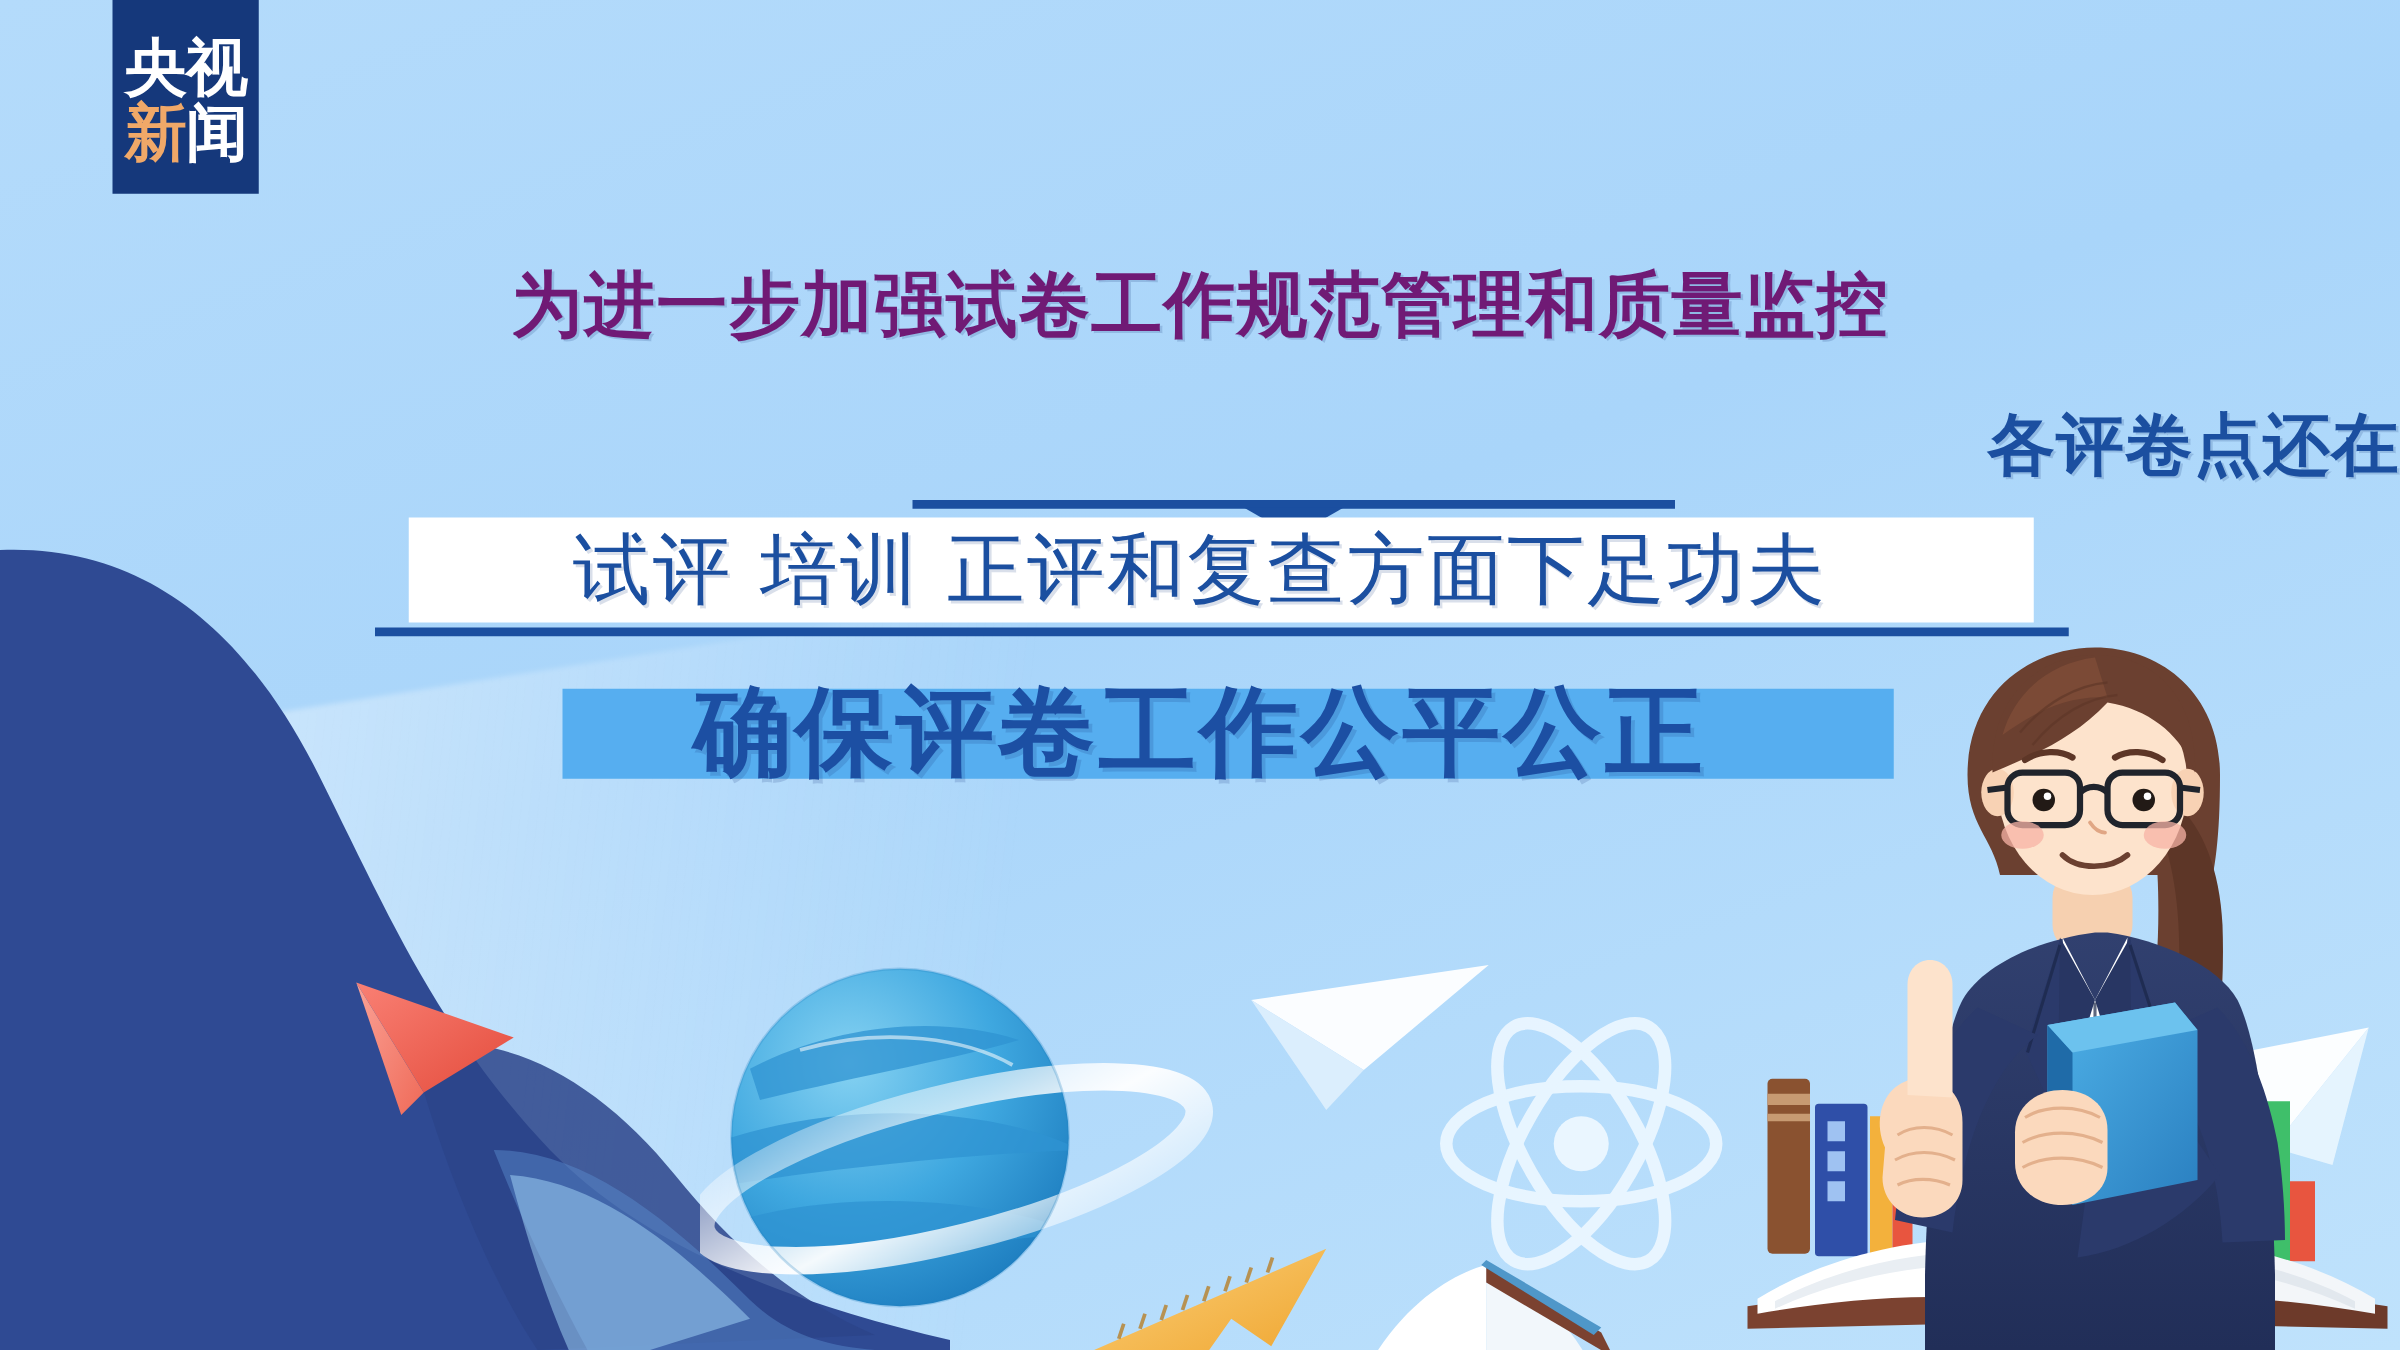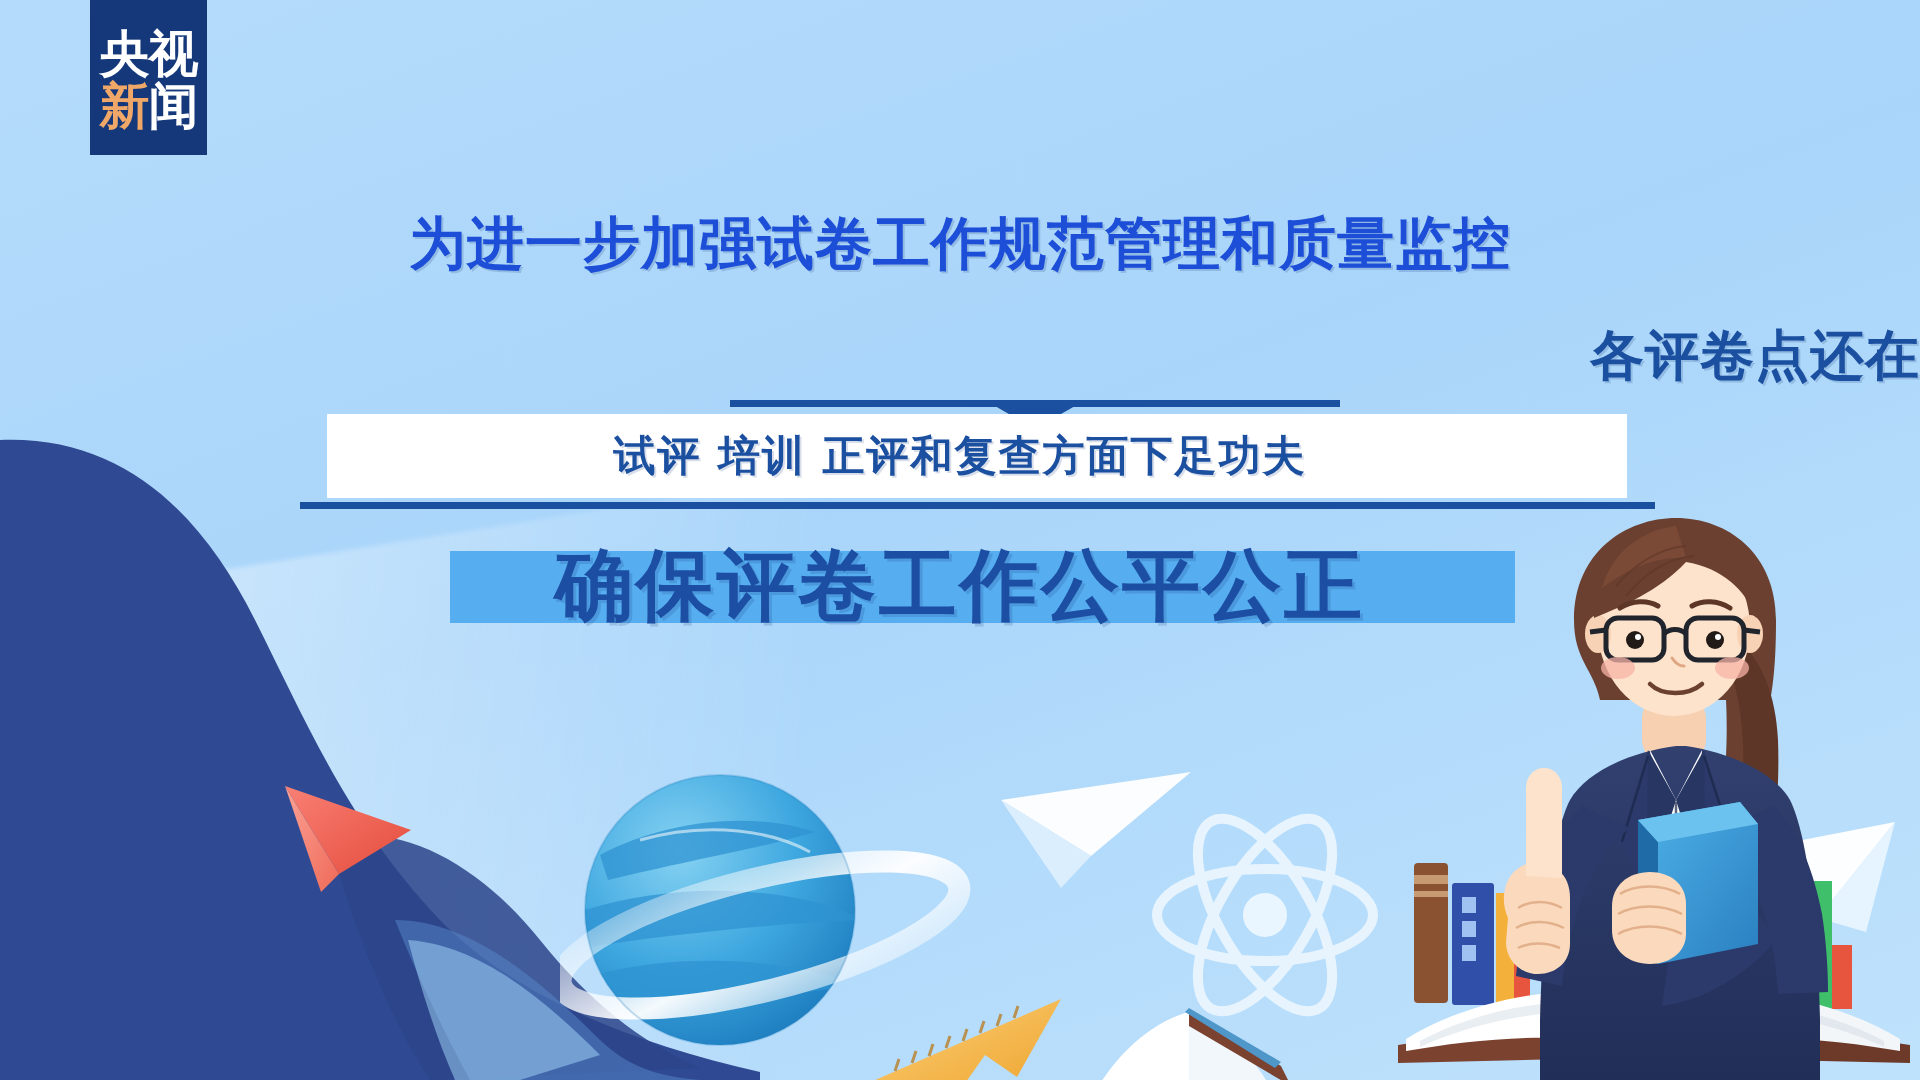--- a/index.html
+++ b/index.html
@@ -60,21 +60,21 @@
   }
   .lg-white{ color:#ffffff; }
   .lg-orange{ color:#f0a868; }
 
   
   #headline{ position:absolute; left:0; top:0; width:1920px; }
 
   .line1{
     position:absolute; left:0; right:0; top:206px;
     text-align:center;
-    color:#1d4ed8; font-weight:900; font-size:57px; letter-spacing:1px;
+    color:#701a75; font-weight:900; font-size:57px; letter-spacing:1px;
     text-shadow:2px 2px 0 rgba(21,56,123,.18);
   }
   .line2{
     position:absolute; left:0; right:0; top:320px;
     text-align:right;
     color:#1b4fa0; font-weight:900; font-size:54px; letter-spacing:1px;
     text-shadow:2px 2px 0 rgba(21,56,123,.18);
   }
 
   
@@ -91,21 +91,21 @@
   }
 
   
   #banner-white{
     position:absolute; left:327px; top:414px; width:1300px; height:84px;
     background:#ffffff;
   }
   .line3{
     position:absolute; left:0; right:0; top:412px; height:88px;
     display:flex; align-items:center; justify-content:center;
-    color:#1b4fa0; font-weight:700; font-size:42px; letter-spacing:2px;
+    color:#1b4fa0; font-weight:400; font-size:62px; letter-spacing:2px;
     text-shadow:2px 2px 0 rgba(21,56,123,.16);
   }
   
   #rule-under{
     position:absolute; left:300px; top:502px; width:1355px; height:7px;
     background:#1b4fa0;
   }
 
   
   #banner-blue{

